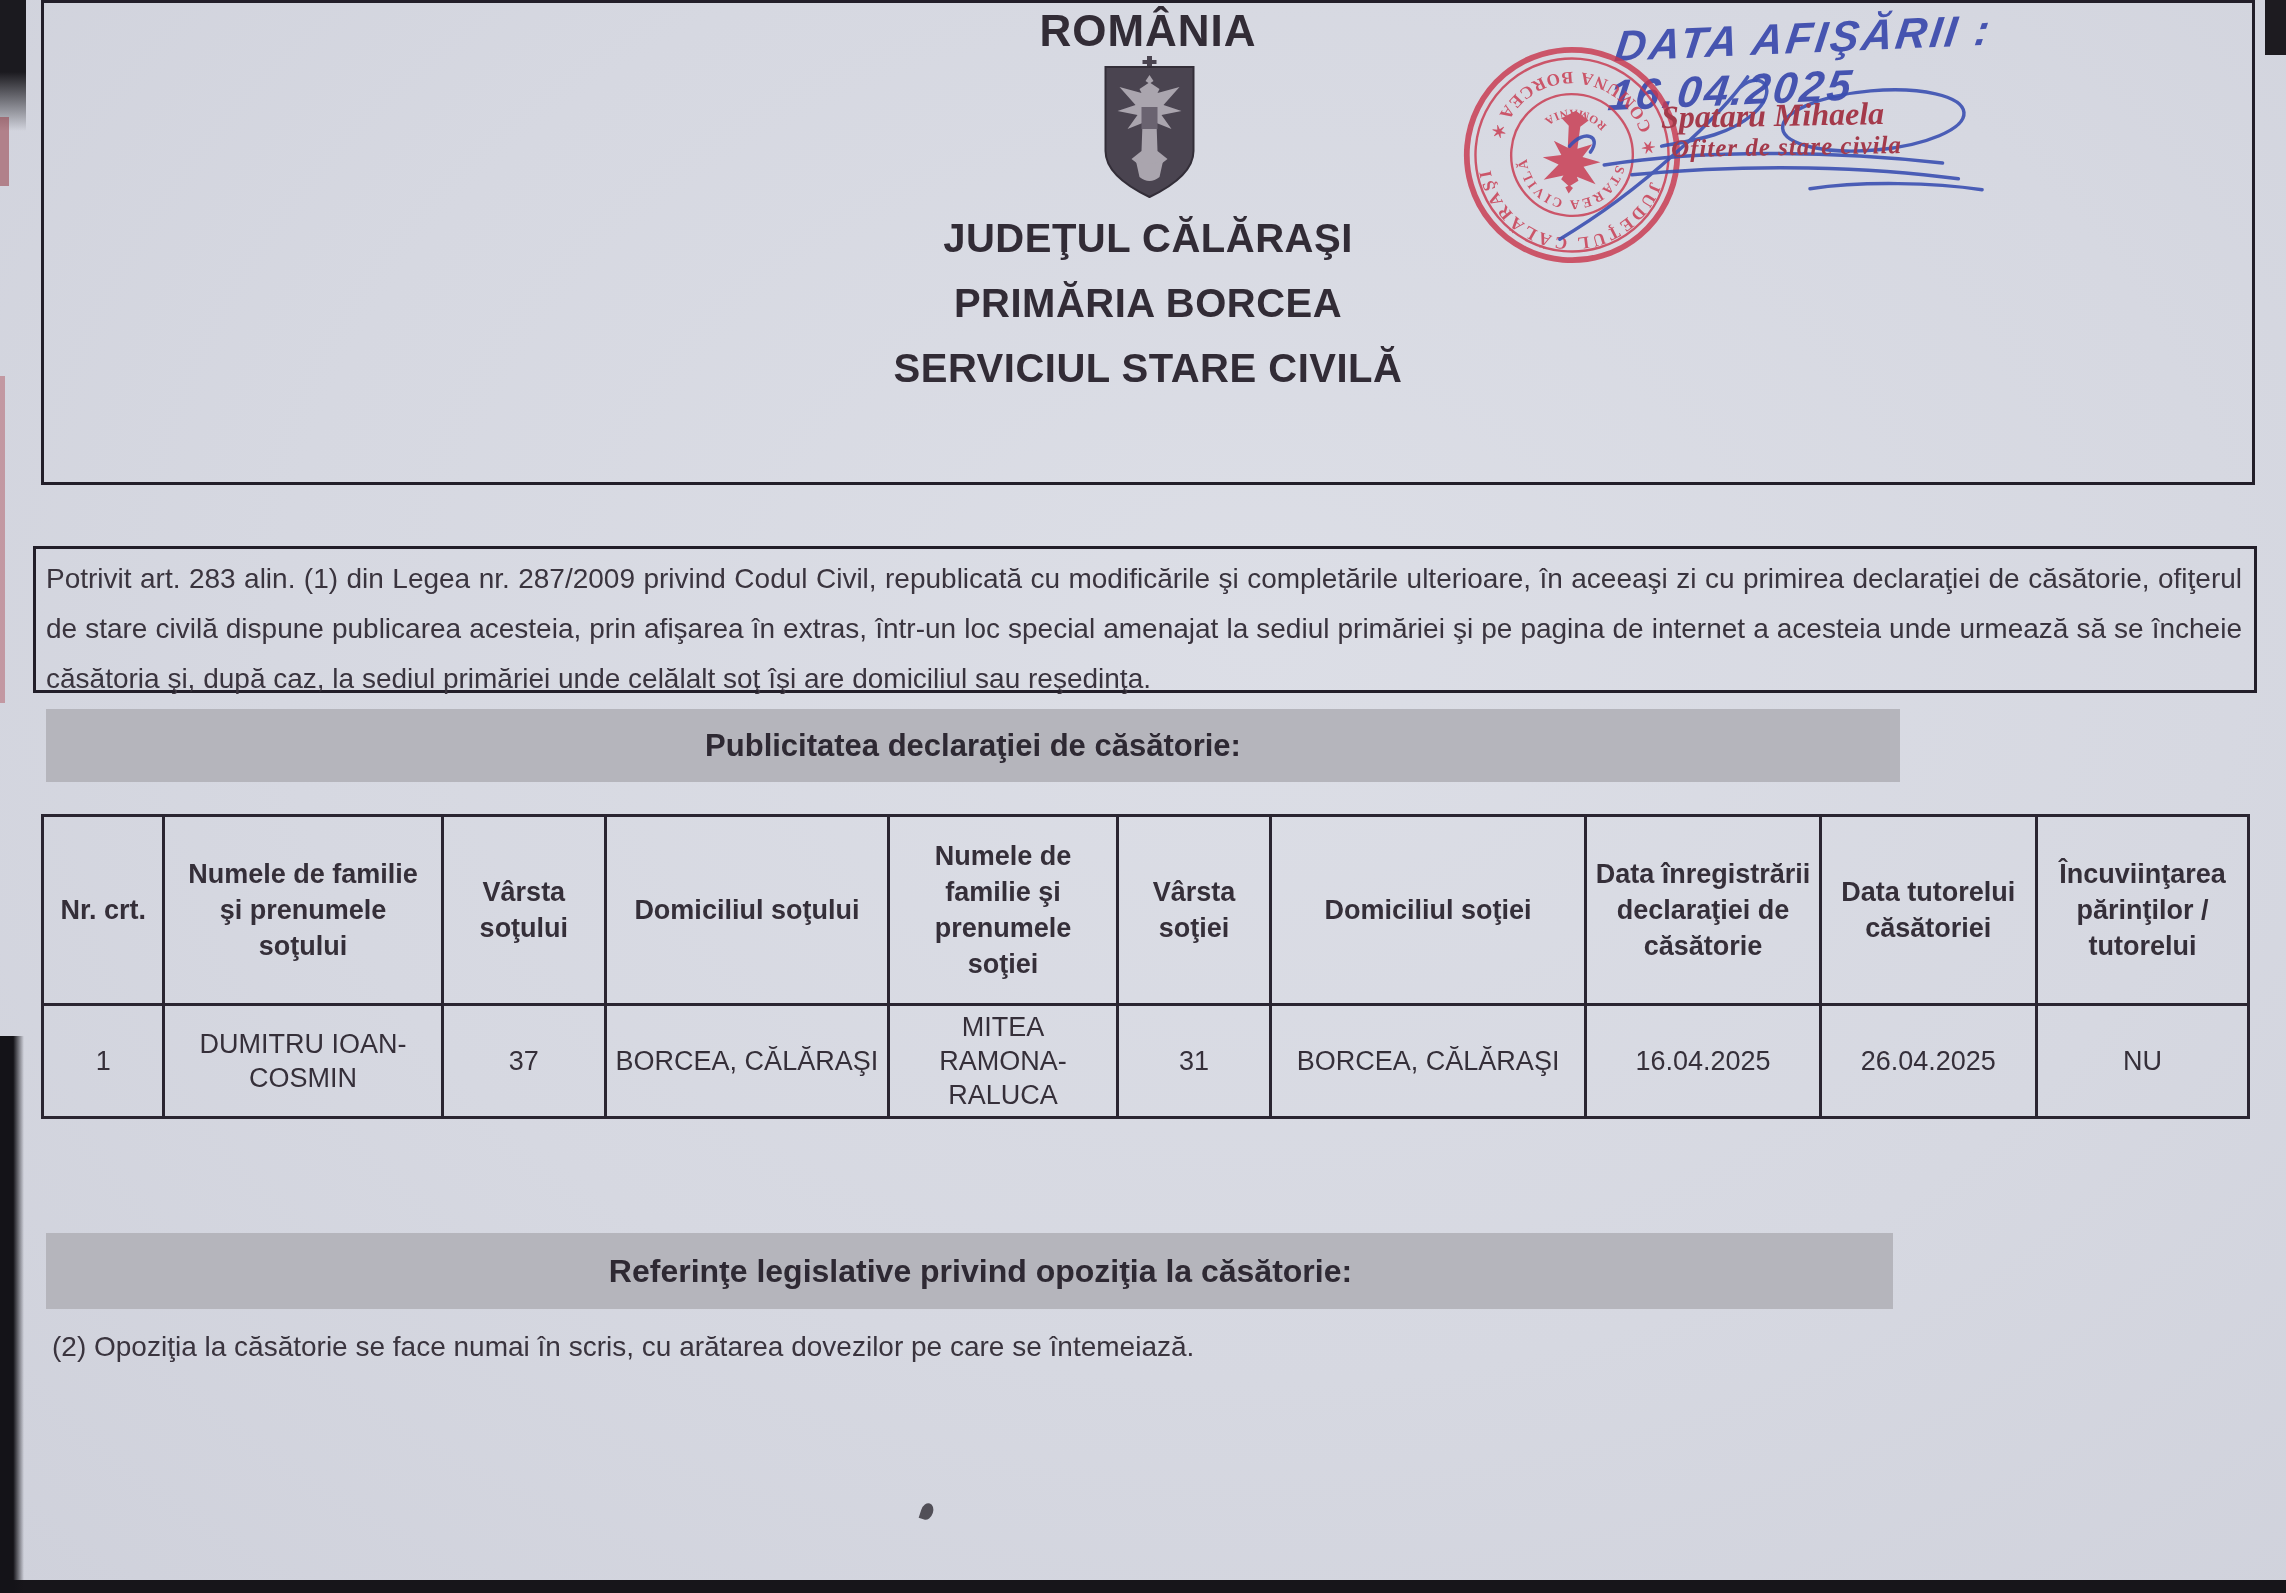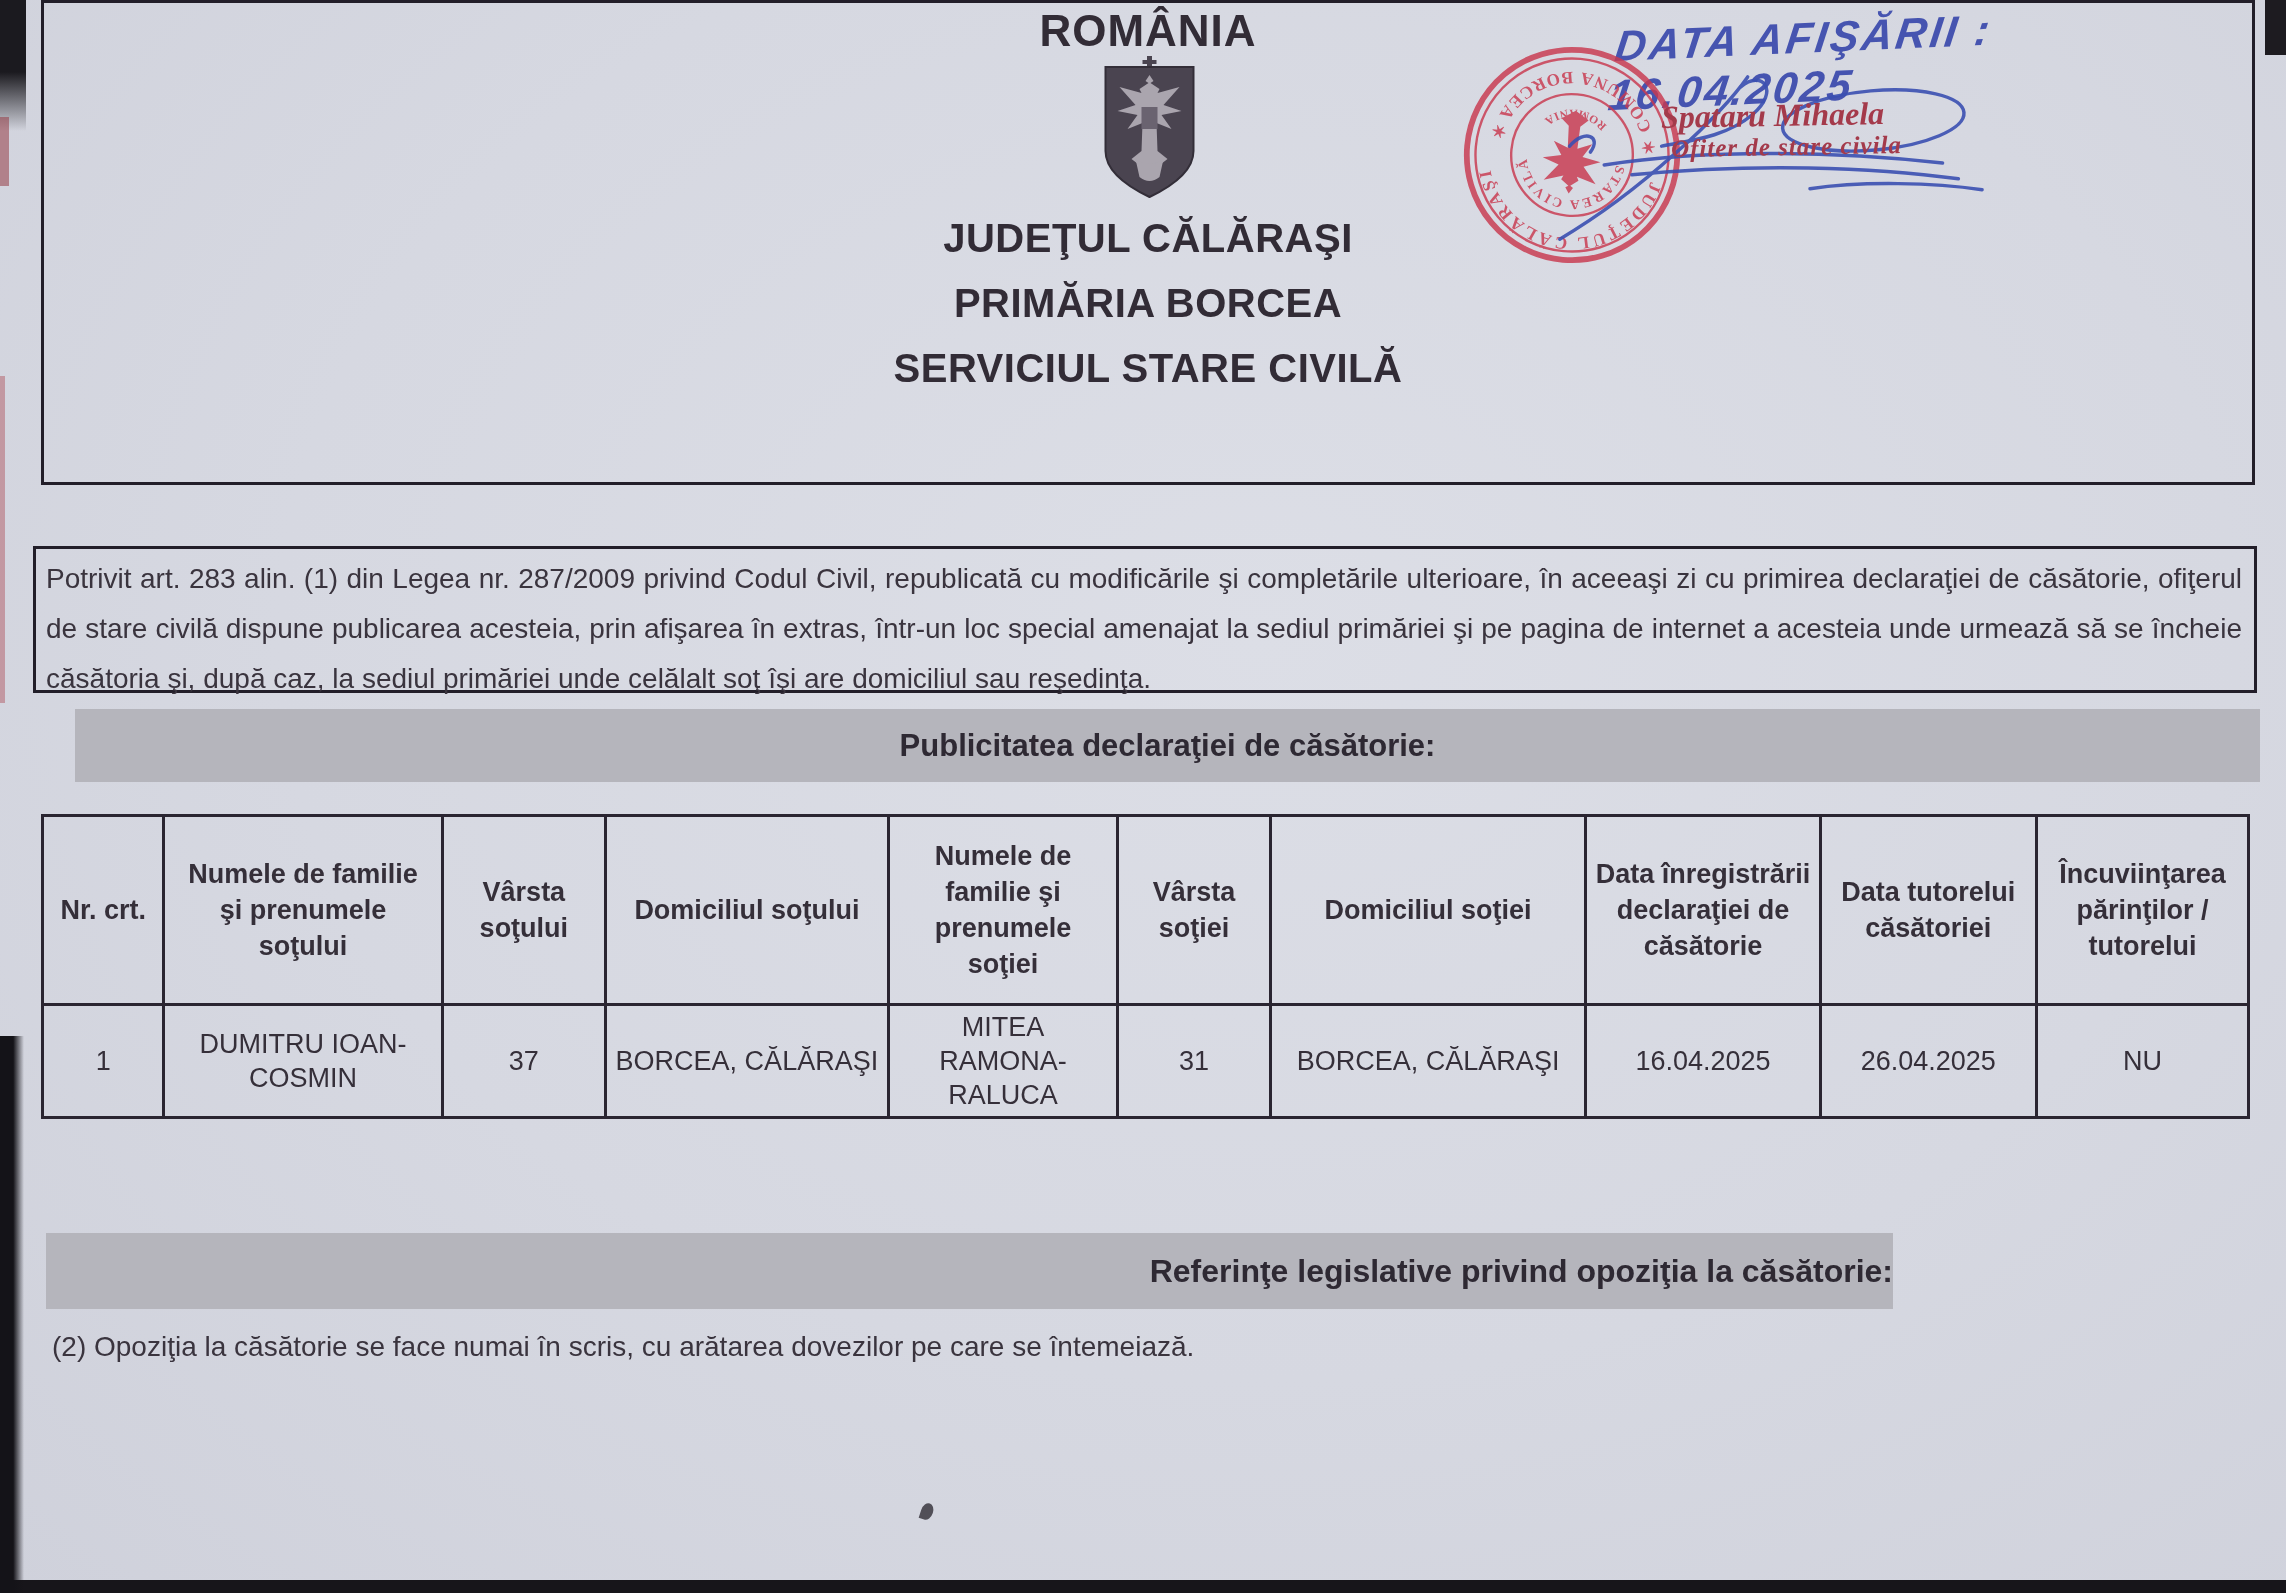--- a/index.html
+++ b/index.html
@@ -27,22 +27,22 @@
   .intro-box{
     left:33px;top:546px;width:2224px;height:147px;box-sizing:border-box;
     border:3px solid #221e29;
     font-size:28px;line-height:50px;text-align:justify;
     padding:5px 12px 0 10px;color:#3a343e;
   }
   .banner{
     background:#b5b5bc;color:#2e2933;font-weight:bold;font-size:31px;
     display:flex;align-items:center;box-sizing:border-box;
   }
-  .banner-1{left:46px;top:709px;width:2185px;height:73px;justify-content:center;margin-left:29px;}
-  .banner-2{left:46px;top:1233px;width:1847px;height:76px;justify-content:flex-end;padding-left:22px;font-size:32px;}
+  .banner-1{left:46px;top:709px;width:1854px;height:73px;justify-content:center;}
+  .banner-2{left:46px;top:1233px;width:1847px;height:76px;justify-content:center;padding-left:22px;font-size:32px;}
   
   table.pub{
     position:absolute;left:41px;top:814px;width:2209px;
     border-collapse:collapse;table-layout:fixed;
   }
   table.pub th, table.pub td{
     border:3px solid #2a2531;text-align:center;vertical-align:middle;
     padding:4px 8px;color:#352f39;overflow:hidden;
   }
   table.pub th{font-size:27px;font-weight:bold;height:178px;line-height:36px;}

